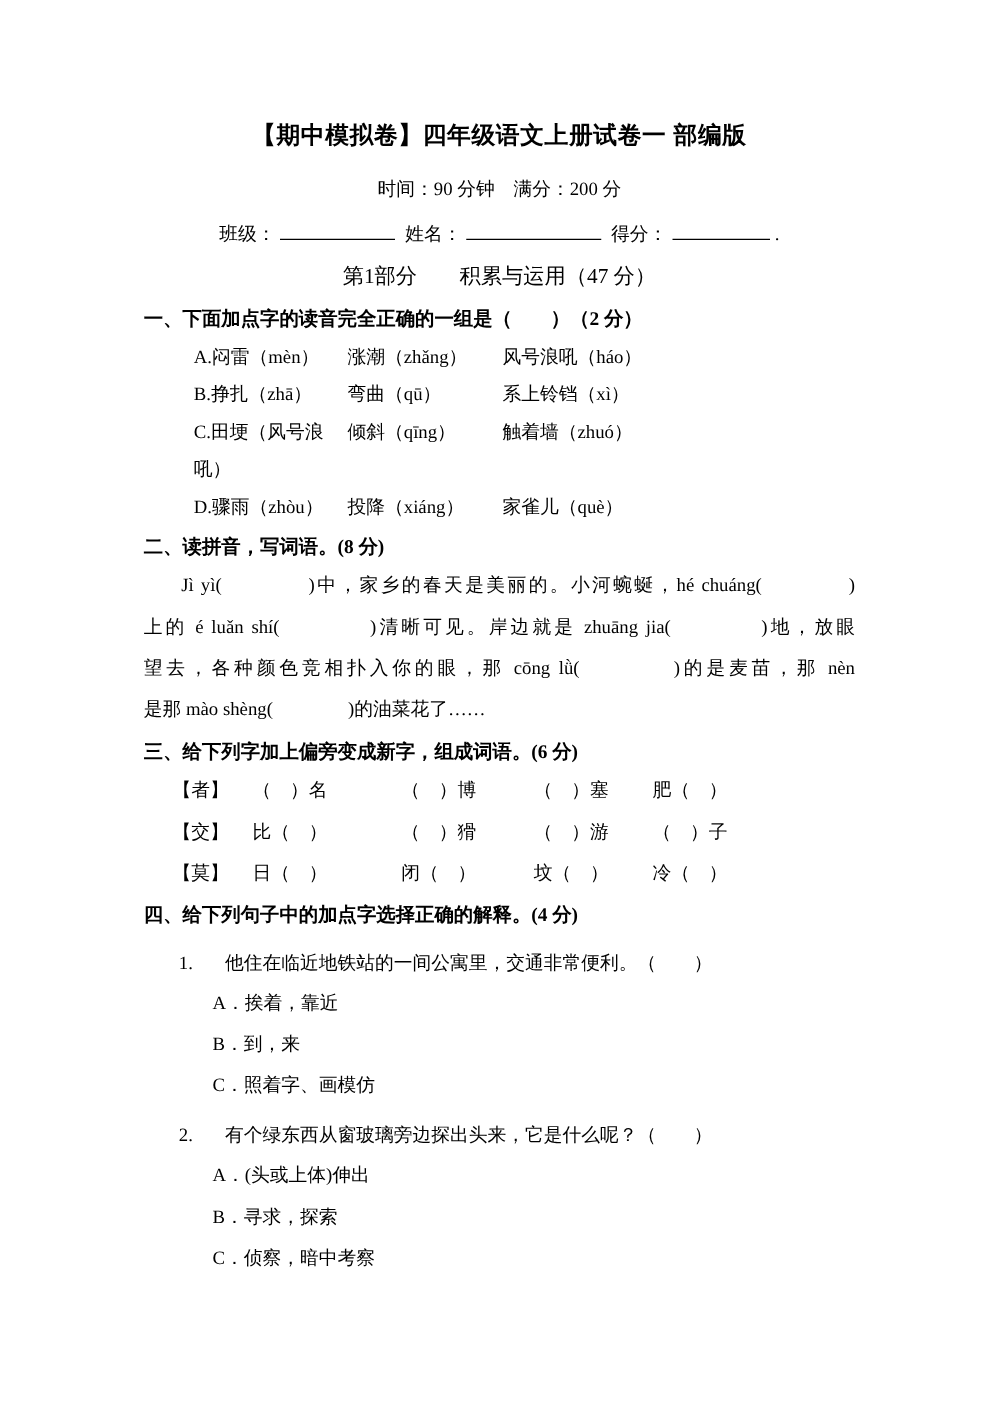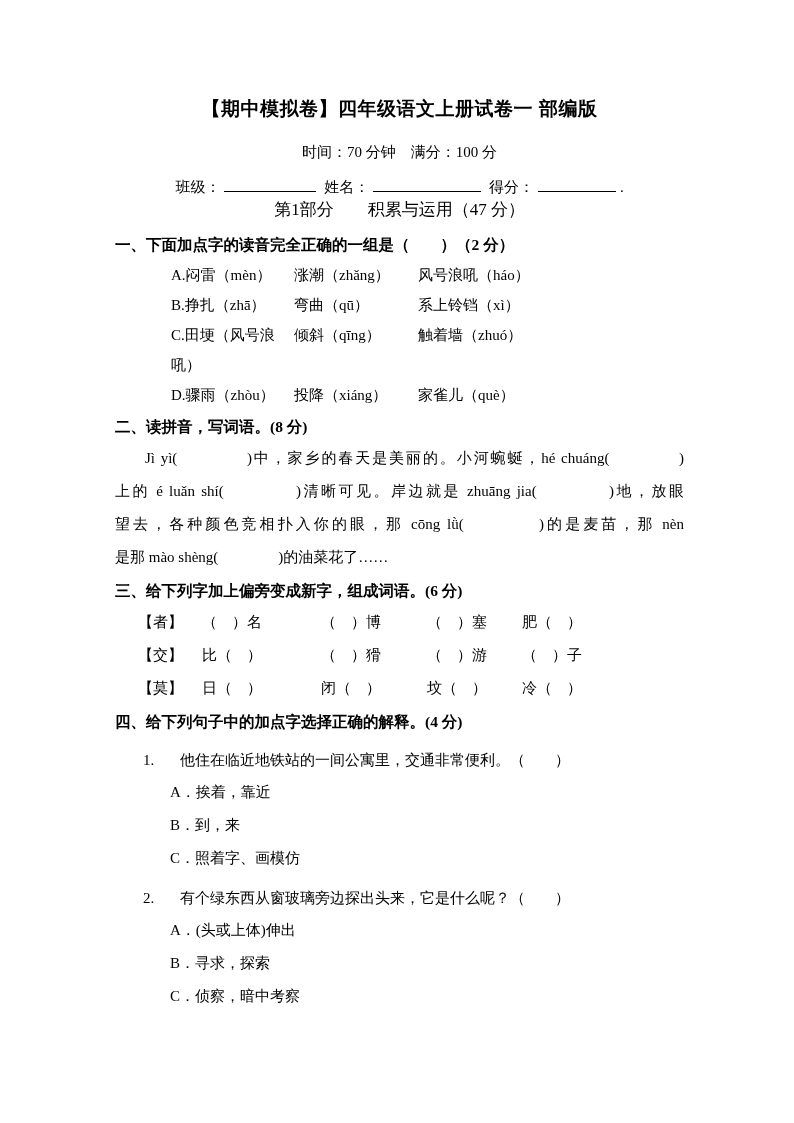--- a/index.html
+++ b/index.html
@@ -31,20 +31,21 @@
   }
   .meta {
     text-align: center;
     font-size: 15px;
     line-height: 20px;
     margin-bottom: 14px;
   }
   .info {
     font-size: 15px;
     line-height: 22px;
+    margin-bottom: 10px;
     text-align: center;
     white-space: nowrap;
   }
   .blank {
     display: inline-block;
     border-bottom: 1px solid #000;
     height: 15px;
     vertical-align: baseline;
     margin: 0 4px;
   }
@@ -62,21 +63,21 @@
     font-weight: bold;
     font-size: 15.5px;
     line-height: 30px;
   }
   .opt-row {
     display: flex;
     padding-left: 40px;
     font-size: 15px;
     line-height: 30px;
   }
-  .opt-row .c1 { width: 123px; margin-left: 16px; }
+  .opt-row .c1 { width: 123px; }
   .opt-row .c2 { width: 124px; }
   .para {
     font-size: 15px;
   }
   .para-line {
     line-height: 33px;
     text-align: justify;
     text-align-last: justify;
   }
   .para-line.first { padding-left: 30px; }
@@ -106,21 +107,21 @@
   }
   .sec { margin-bottom: 2px; }
 </style>
 </head>
 <body>
 
 <div class="page">
 
   <div class="title">【期中模拟卷】四年级语文上册试卷一 部编版</div>
 
-  <div class="meta">时间：70 分钟　满分：100 分</div>
+  <div class="meta">时间：90 分钟　满分：200 分</div>
 
   <div class="info">
     <span>班级：</span><span class="blank w1"></span>
     <span>姓名：</span><span class="blank w2"></span>
     <span>得分：</span><span class="blank w3"></span><span>.</span>
   </div>
 
   <div class="part-heading">第1部分　　积累与运用（47 分）</div>
 
   <div class="sec">

